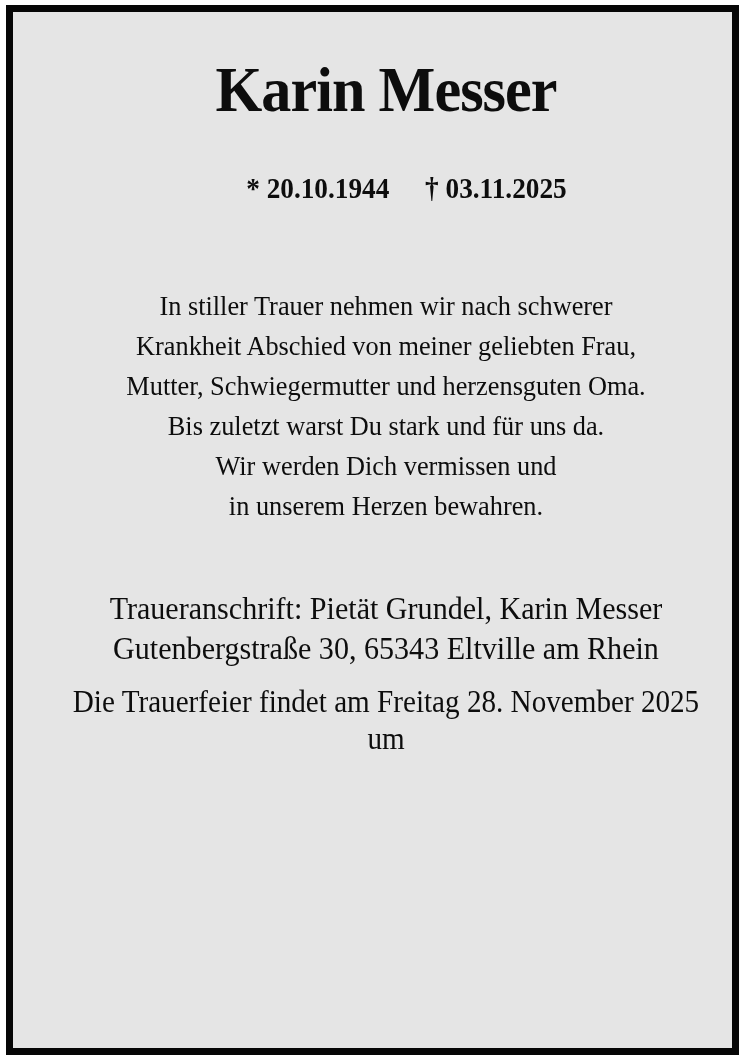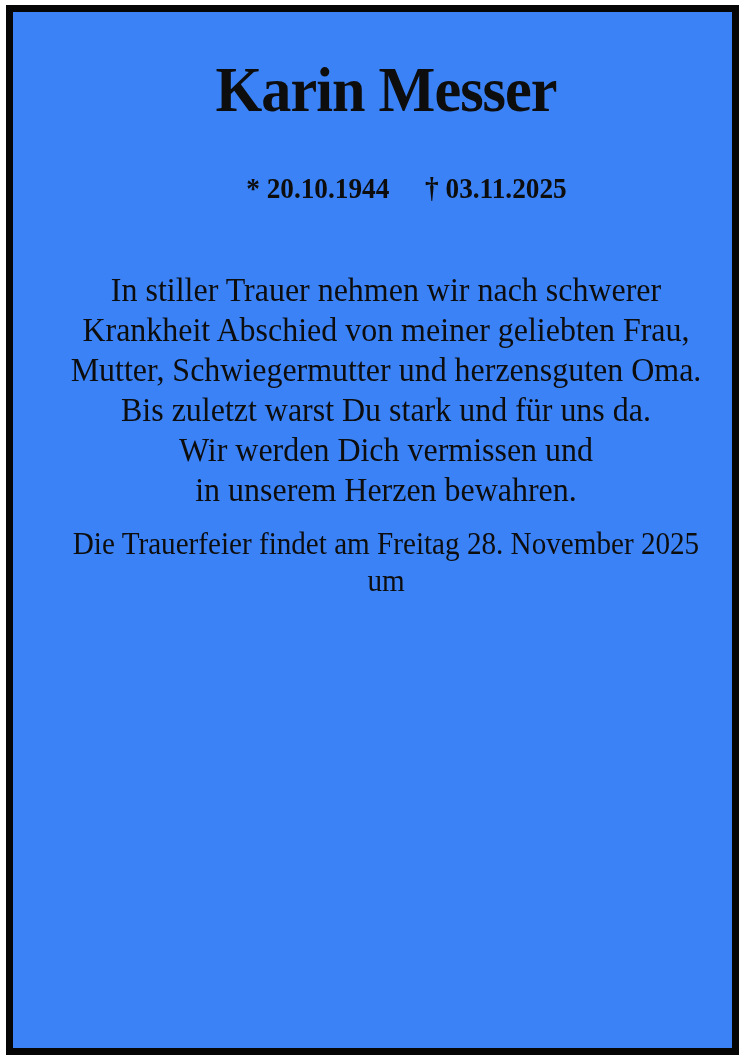--- a/index.html
+++ b/index.html
@@ -16,21 +16,21 @@
     overflow: hidden;
   }
   .frame {
     position: absolute;
     left: 6px;
     top: 5px;
     width: 733px;
     height: 1050px;
     box-sizing: border-box;
     border: 7px solid #060606;
-    background: #3b82f6;
+    background: #e5e5e5;
   }
   .content {
     position: absolute;
     left: 13px;
     top: 12px;
     width: 720px;
     height: 1038px;
     text-align: center;
   }
   .line {
@@ -49,22 +49,22 @@
     margin-top: 8px;
     font-size: 29px;
     line-height: 36px;
     font-weight: 700;
   }
   .dates .death {
     display: inline-block;
     margin-left: 38px;
   }
   .tribute {
-    margin-top: 28px;
-    font-size: 34px;
+    margin-top: 44px;
+    font-size: 28px;
     line-height: 40px;
   }
   .mourners {
     margin-top: 46px;
     font-size: 32px;
     line-height: 40px;
   }
   .mourners .mourner {
     font-weight: 700;
   }
@@ -94,20 +94,24 @@
     <div class="tribute">
       <div class="line">In stiller Trauer nehmen wir nach schwerer</div>
       <div class="line">Krankheit Abschied von meiner geliebten Frau,</div>
       <div class="line">Mutter, Schwiegermutter und herzensguten Oma.</div>
       <div class="line">Bis zuletzt warst Du stark und für uns da.</div>
       <div class="line">Wir werden Dich vermissen und</div>
       <div class="line">in unserem Herzen bewahren.</div>
     </div>
 
 
+    <div class="address">
+      <div class="line">Traueranschrift: Pietät Grundel, Karin Messer</div>
+      <div class="line">Gutenbergstraße 30, 65343 Eltville am Rhein</div>
+    </div>
 
     <div class="funeral">
       <div class="line">Die Trauerfeier findet am Freitag 28. November 2025  um</div>
 
     </div>
 
   </div>
 </div>
 
 </body></html>

